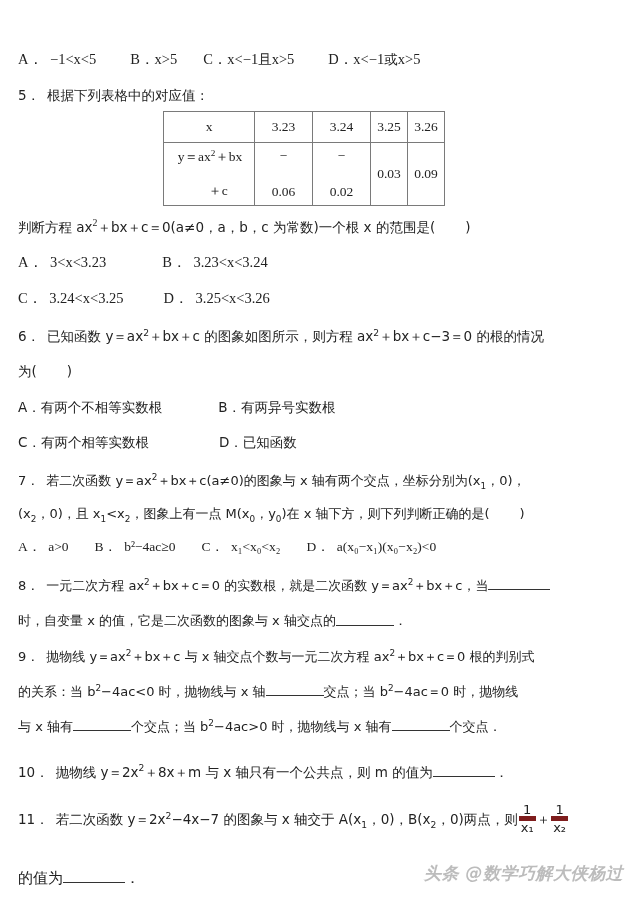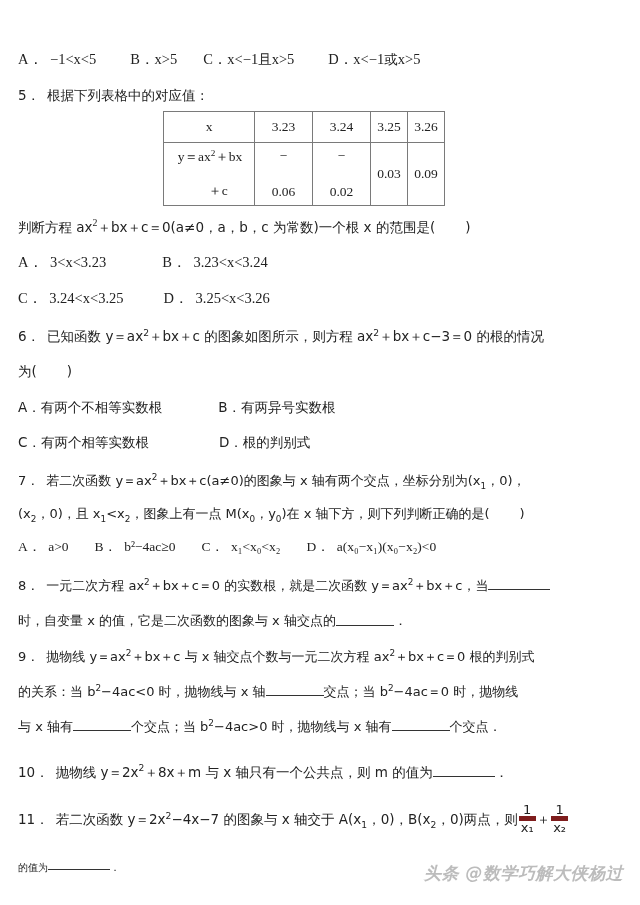--- a/index.html
+++ b/index.html
@@ -188,21 +188,21 @@
   <div class="line cjk" style="margin-top:24px;">
     <span class="qnum">6．</span><span>已知函数 y＝ax</span><sup>2</sup><span>＋bx＋c 的图象如图所示，则方程 ax</span><sup>2</sup><span>＋bx＋c−3＝0 的根的情况</span>
   </div>
   <div class="line cjk" style="margin-top:22px;">
     <span>为(</span><span class="paren-slot"></span><span>)</span>
   </div>
   <div class="line cjk" style="margin-top:22px;">
     <span>A．</span><span>有两个不相等实数根</span><span style="display:inline-block;width:56px;"></span><span>B．</span><span>有两异号实数根</span>
   </div>
   <div class="line cjk" style="margin-top:22px;">
-    <span>C．</span><span>有两个相等实数根</span><span style="display:inline-block;width:70px;"></span><span>D．</span><span>根的判别式</span>
+    <span>C．</span><span>有两个相等实数根</span><span style="display:inline-block;width:70px;"></span><span>D．</span><span>已知函数</span>
   </div>
 
   <div class="line cjk" style="margin-top:24px; font-size:13px;">
     <span class="qnum">7．</span><span>若二次函数 y＝ax</span><sup>2</sup><span>＋bx＋c(a≠0)的图象与 x 轴有两个交点，坐标分别为(x</span><sub>1</sub><span>，0)，</span>
   </div>
   <div class="line cjk" style="margin-top:20px; font-size:13px;">
     <span>(x</span><sub>2</sub><span>，0)，且 x</span><sub>1</sub><span>&lt;x</span><sub>2</sub><span>，图象上有一点 M(x</span><sub>0</sub><span>，y</span><sub>0</sub><span>)在 x 轴下方，则下列判断正确的是(</span><span class="paren-slot"></span><span>)</span>
   </div>
   <div class="line" style="margin-top:20px; font-size:13.5px;">
     <span>A．</span><span class="gap-xs"></span><span>a&gt;0</span><span class="gap-md"></span><span>B．</span><span class="gap-xs"></span><span>b²−4ac≥0</span><span class="gap-md"></span><span>C．</span><span class="gap-xs"></span><span>x₁&lt;x₀&lt;x₂</span><span class="gap-md"></span><span>D．</span><span class="gap-xs"></span><span>a(x₀−x₁)(x₀−x₂)&lt;0</span>
@@ -231,19 +231,19 @@
 
   <div class="line cjk" style="margin-top:24px; font-size:13.5px;">
     <span class="qnum">11．</span><span>若二次函数 y＝2x</span><sup>2</sup><span>−4x−7 的图象与 x 轴交于 A(x</span><sub>1</sub><span>，0)，B(x</span><sub>2</sub><span>，0)两点，则</span><span class="frac">
         <span class="num">1</span>
         <span class="den">x₁</span>
       </span><span>＋</span><span class="frac">
         <span class="num">1</span>
         <span class="den">x₂</span>
       </span>
   </div>
-  <div class="line cjk" style="margin-top:24px; font-size:10px;font-family:Liberation Serif, serif;">
+  <div class="line cjk" style="margin-top:32px; font-size:15px;font-family:Liberation Serif, serif;">
     <span>的值为</span><span class="blank b-lg"></span><span>．</span>
   </div>
 
   <div class="watermark">头条 @数学巧解大侠杨过</div>
 
 </div>
 
 </body></html>

